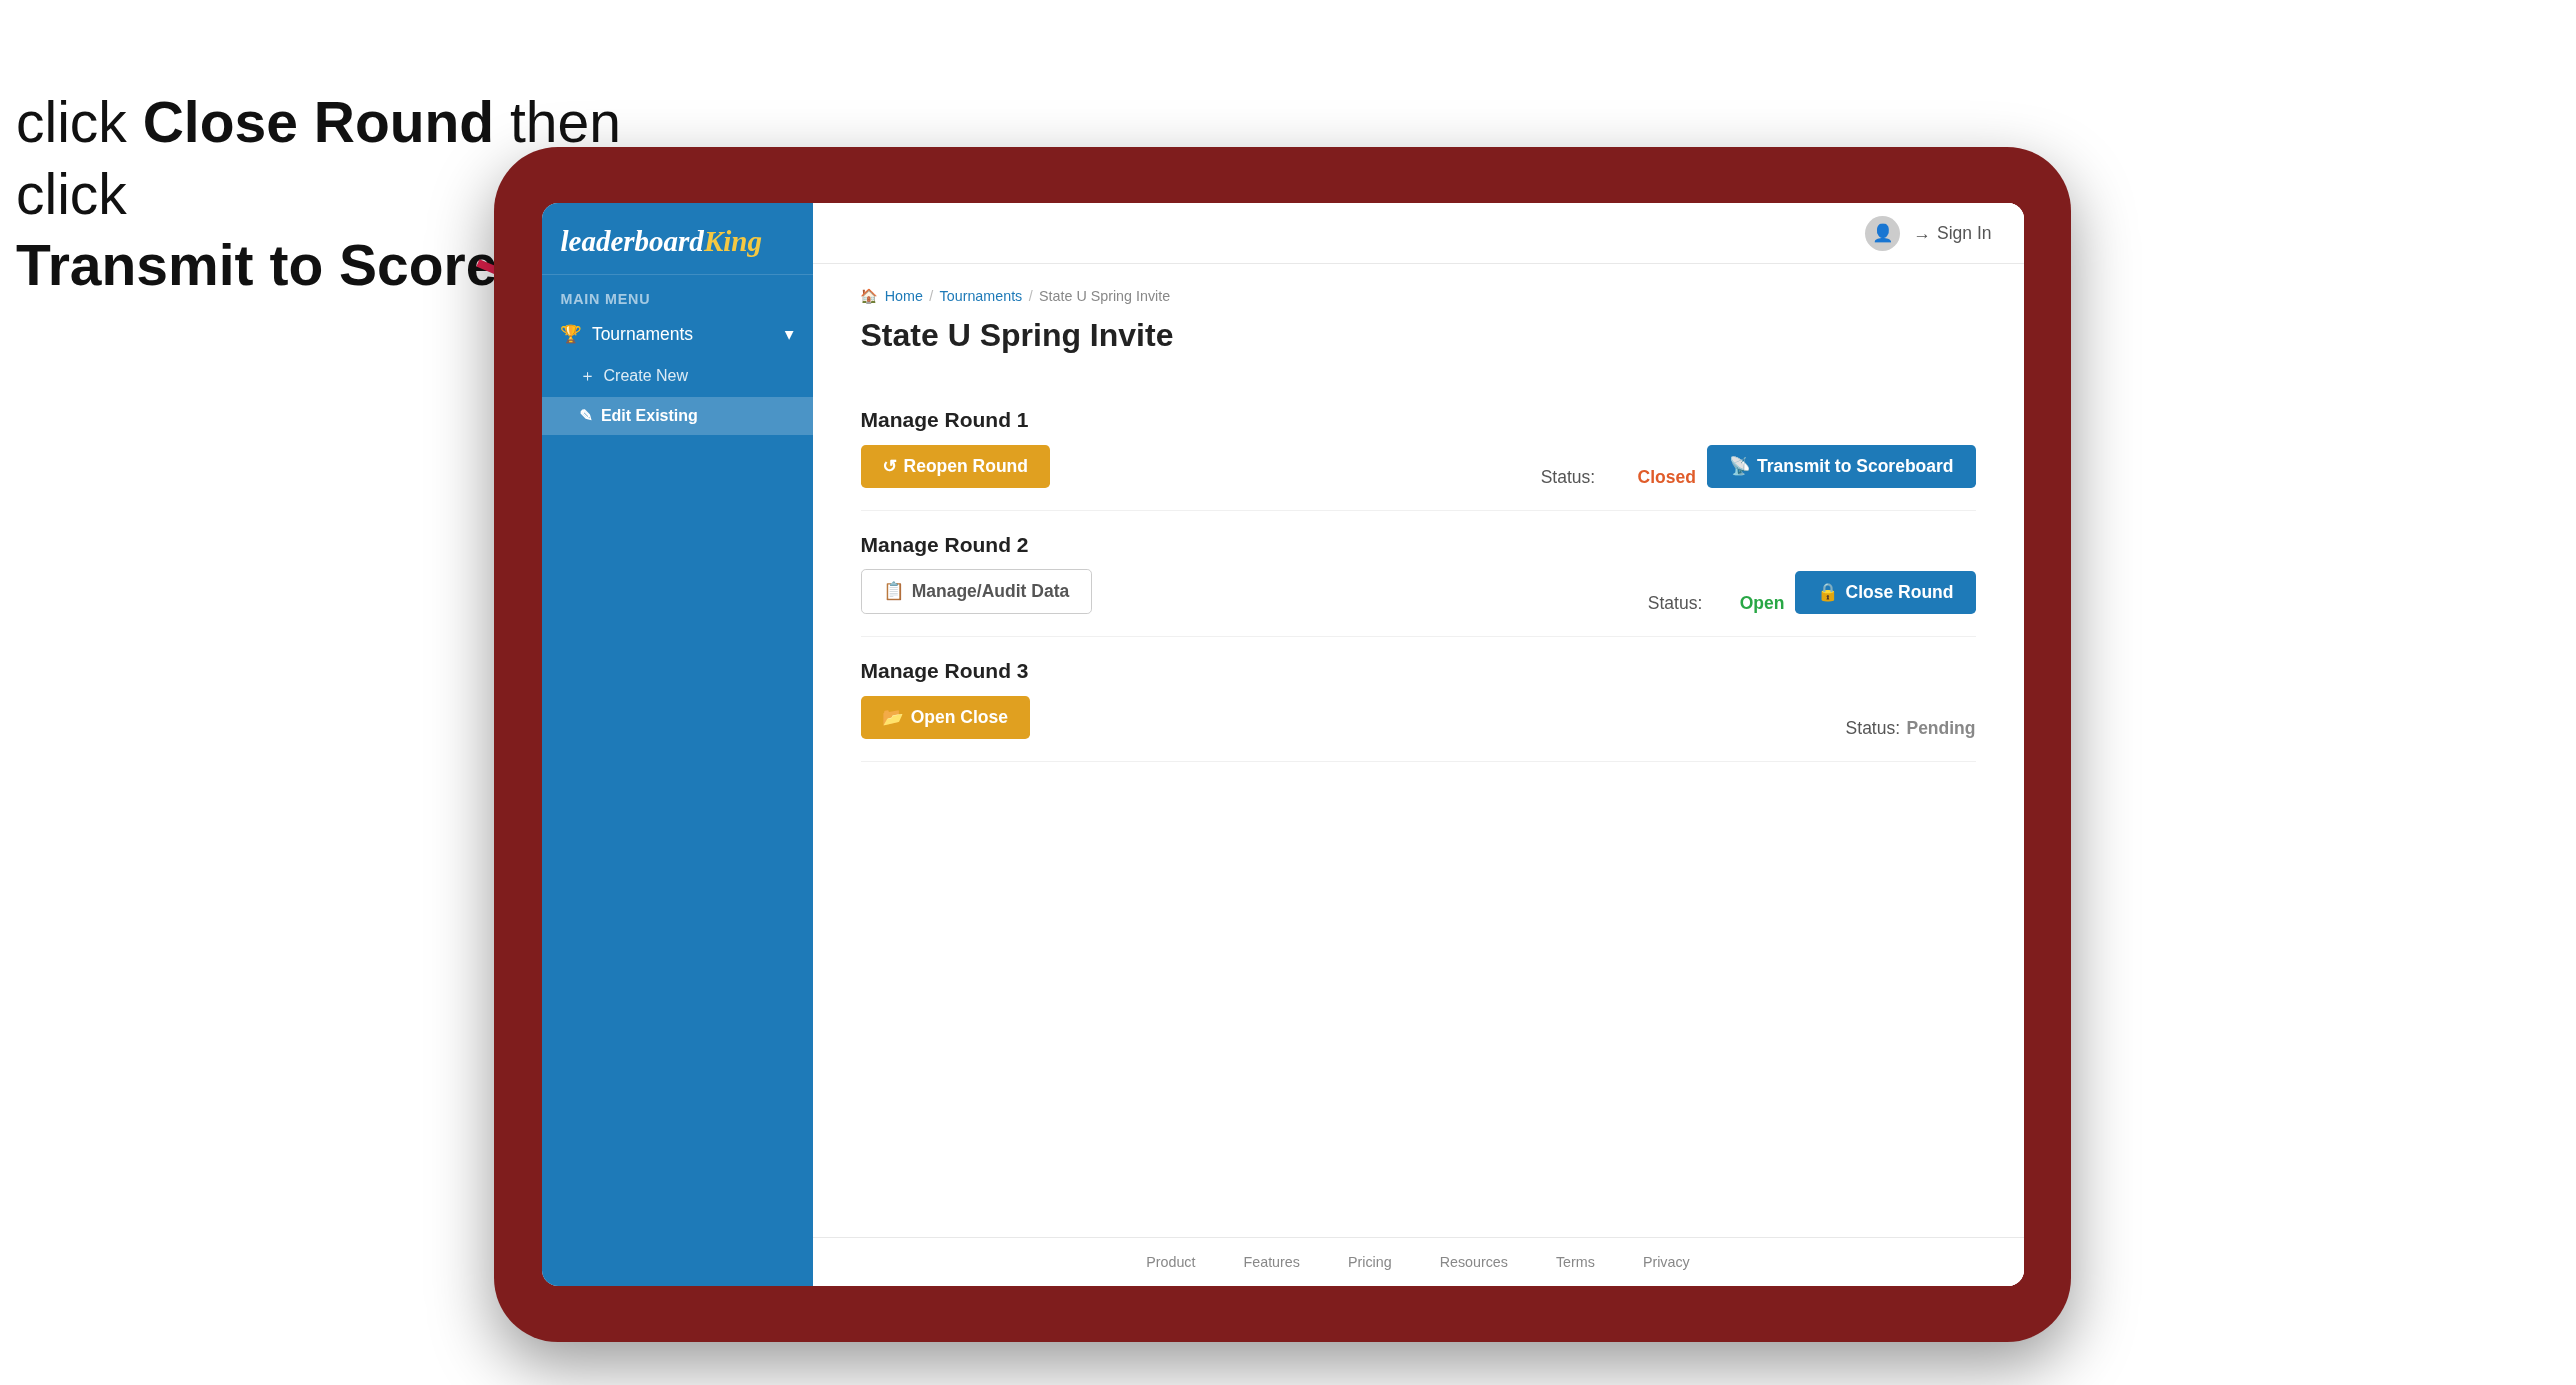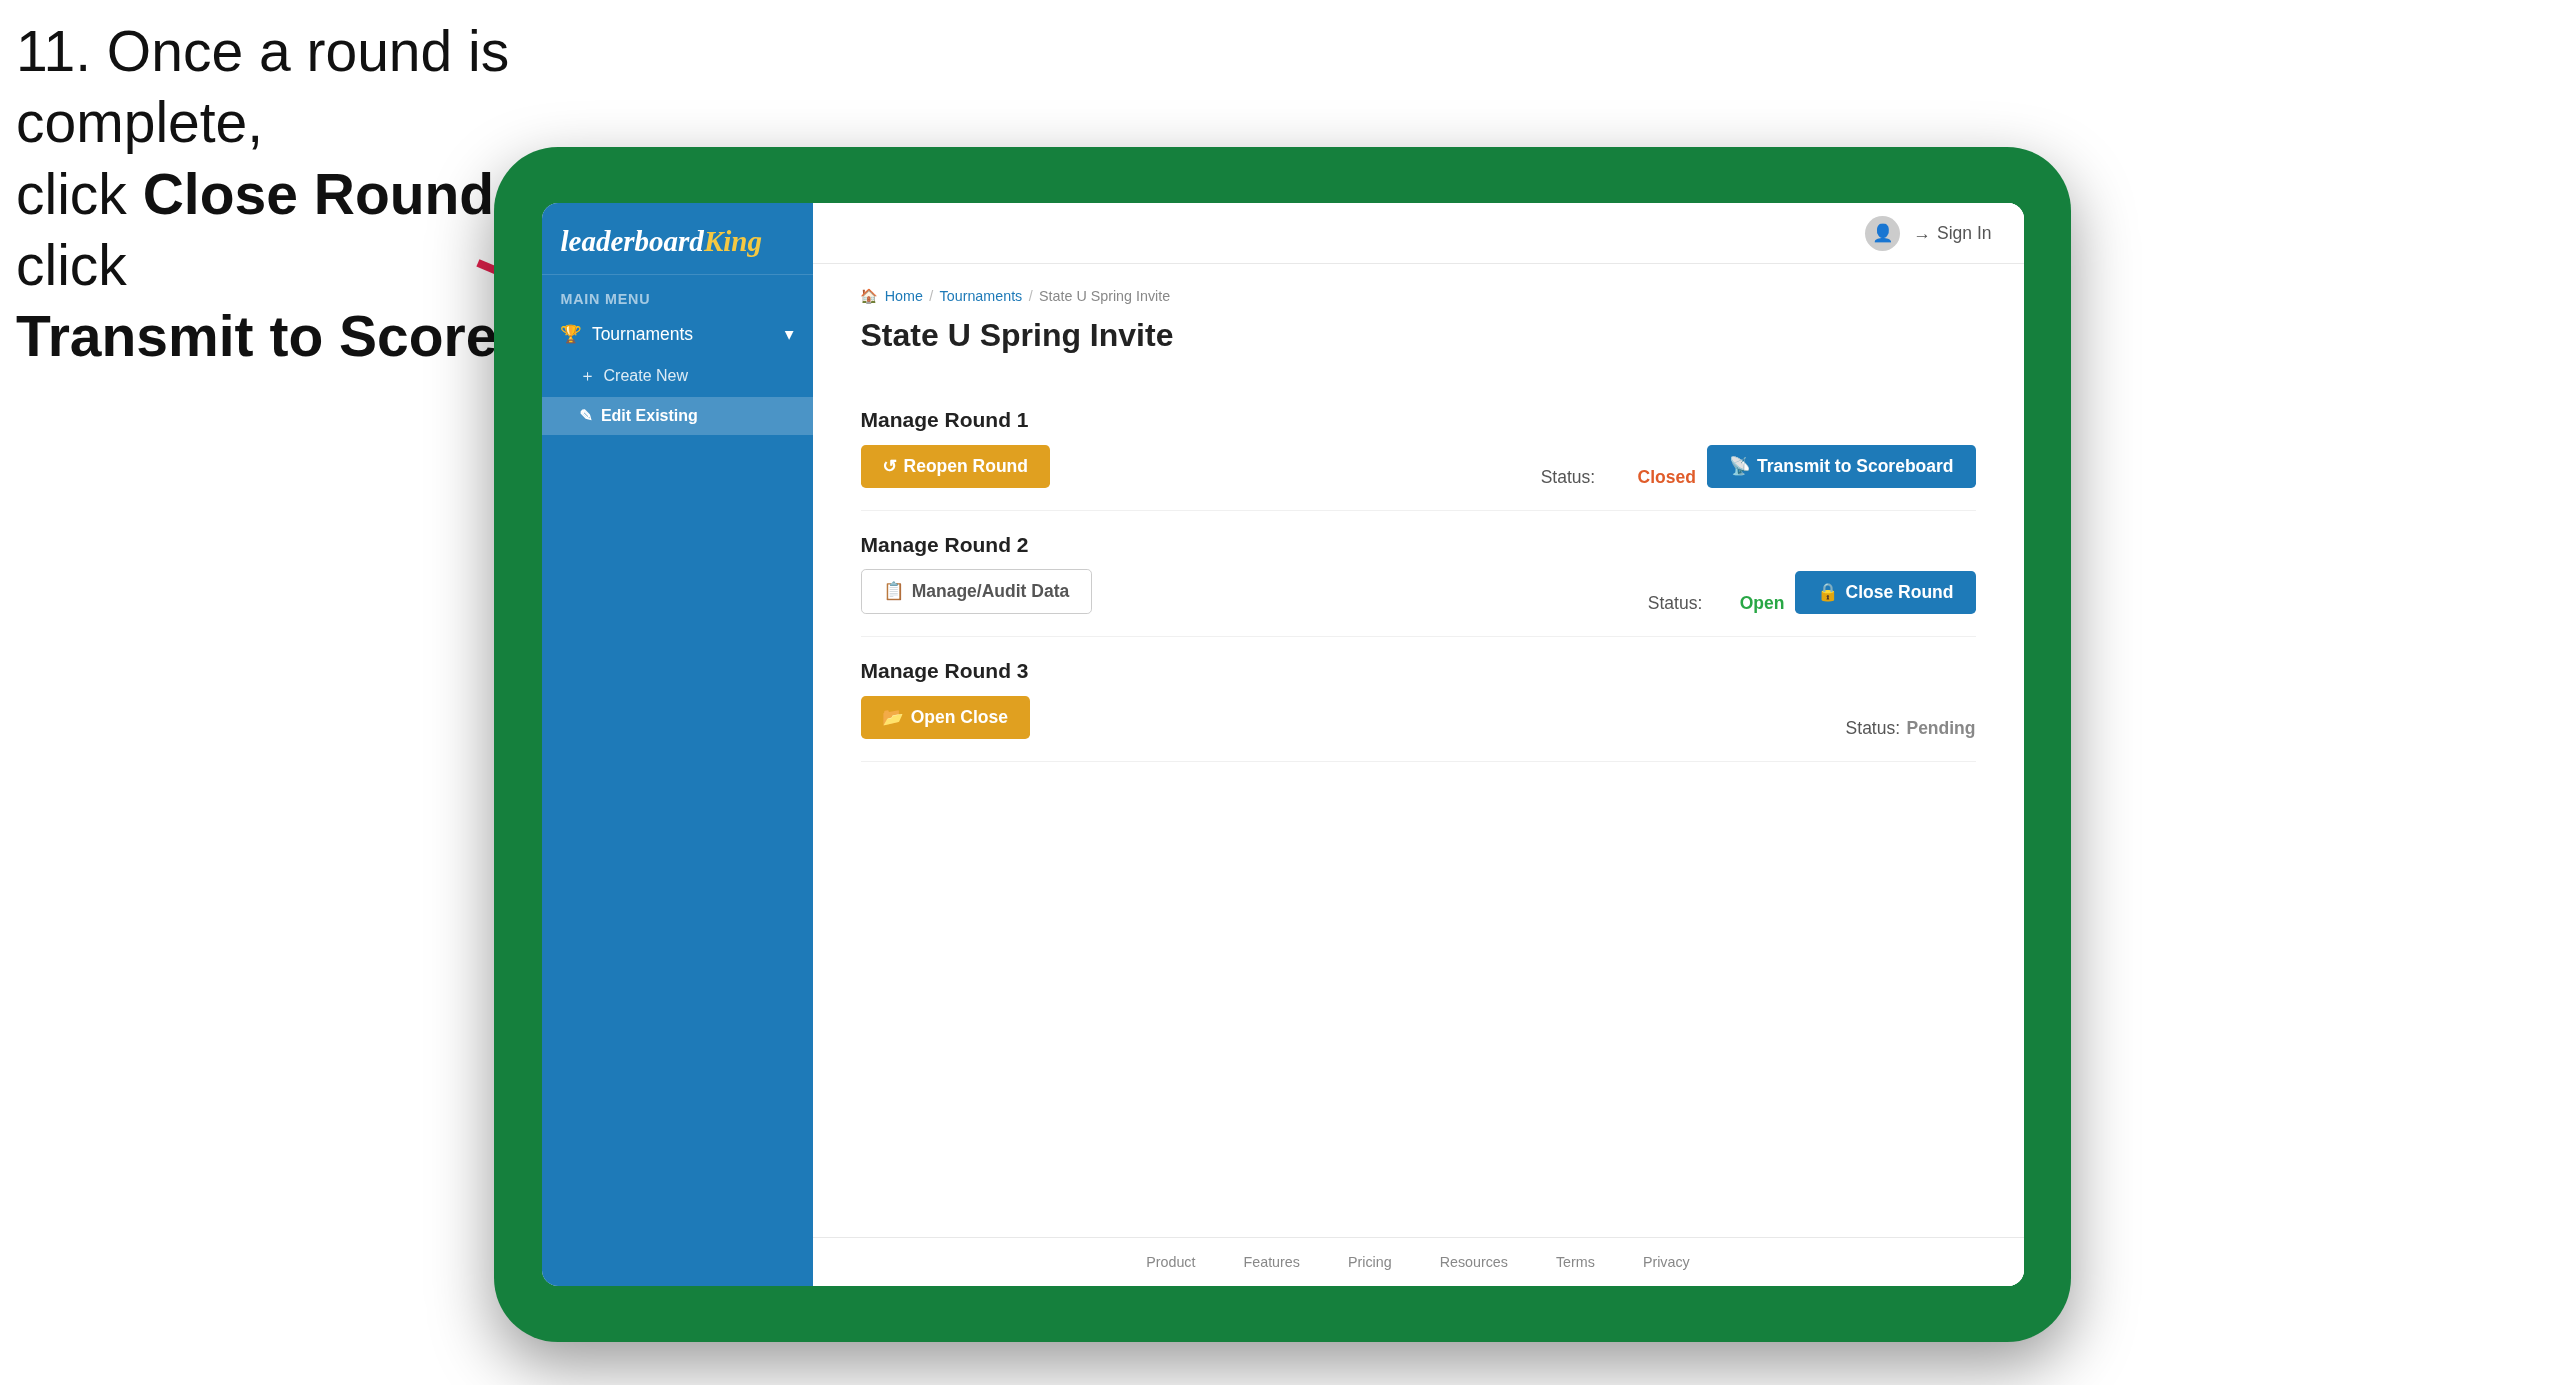--- a/index.html
+++ b/index.html
@@ -36,21 +36,21 @@
       pointer-events: none;
     }
 
     
     .tablet-frame {
       position: absolute;
       top: 147px;
       left: 494px;
       width: 1577px;
       height: 1195px;
-      background: #15803d;
+      background: #7f1d1d;
       border-radius: 64px;
       box-shadow: 0 24px 64px rgba(0,0,0,0.4);
       display: flex;
       align-items: center;
       justify-content: center;
     }
 
     .tablet-screen {
       width: 1482px;
       height: 1083px;
@@ -275,21 +275,21 @@
       align-items: center;
       gap: 6.4px;
       font-size: 17.5px;
       color: #555;
     }
   </style>
 </head>
 <body>
 
 <div class="instruction">
-  <span>11. Once a round is complete,</span><br>
+  <br>
   <span>click </span><strong>Close Round</strong><span> then click</span><br>
   <strong>Transmit to Scoreboard.</strong>
 </div>
 
 <svg class="arrow-overlay" viewBox="0 0 3234 1740">
   <line x1="600" y1="330" x2="1720" y2="800" stroke="#e0204c" stroke-width="10"></line>
   <polygon points="1720,800 1690,760 1760,775" fill="#e0204c"></polygon>
 </svg>
 
 <div class="tablet-frame">

